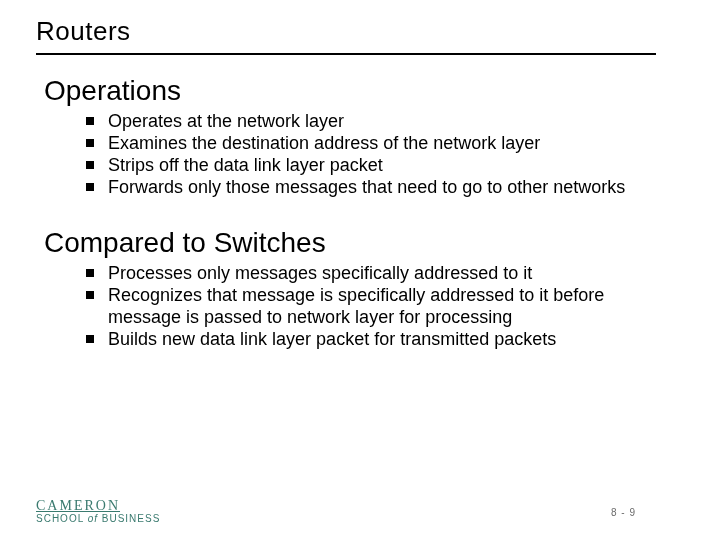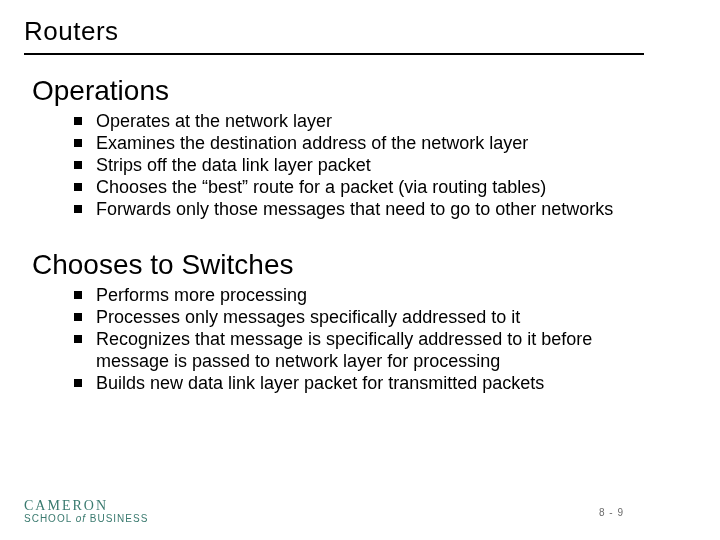--- a/index.html
+++ b/index.html
@@ -8,20 +8,21 @@
     font-family: Arial, Helvetica, sans-serif;
     background: #fff;
     color: #000;
     position: relative;
   }
   .slide {
     width: 668px;
     height: 540px;
     padding: 12px 24px 0 24px;
     position: relative;
+    margin-left: 12px;
   }
   .title {
     font-size: 26px;
     font-weight: 400;
     padding: 4px 0 6px 0;
     border-bottom: 2px solid #000;
     margin-bottom: 20px;
     letter-spacing: 0.5px;
   }
   .section-heading {
@@ -54,20 +55,21 @@
     left: 24px;
     bottom: 16px;
     line-height: 1;
   }
   .logo-top {
     font-family: Georgia, 'Times New Roman', serif;
     font-size: 14px;
     letter-spacing: 2px;
     color: #3a7a6f;
     font-weight: 400;
+    text-decoration: underline;
   }
   .logo-bottom {
     font-family: Liberation Sans, sans-serif;
     font-size: 10px;
     letter-spacing: 1px;
     color: #3a7a6f;
     margin-top: 1px;
   }
   .logo-bottom .em { font-style: italic; }
   .pagenum {
@@ -84,27 +86,25 @@
 
 <div class="slide">
 
   <div class="title">Routers</div>
 
   <div class="section-heading">Operations</div>
   <ul class="bullets">
     <li>Operates at the network layer</li>
     <li>Examines the destination address of the network layer</li>
     <li>Strips off the data link layer packet</li>
-    <li>Chooses the “best” route for a packet (via routing tables)</li>
     <li>Forwards only those messages that need to go to other networks</li>
   </ul>
 
-  <div class="section-heading">Chooses to Switches</div>
+  <div class="section-heading">Compared to Switches</div>
   <ul class="bullets">
-    <li>Performs more processing</li>
     <li>Processes only messages specifically addressed to it</li>
     <li>Recognizes that message is specifically addressed to it before message is passed to network layer for processing</li>
     <li>Builds new data link layer packet for transmitted packets</li>
   </ul>
 
   <div class="logo">
     <div class="logo-top">CAMERON</div>
     <div class="logo-bottom">
       <span>SCHOOL </span><span class="em">of</span><span> BUSINESS</span>
     </div>

